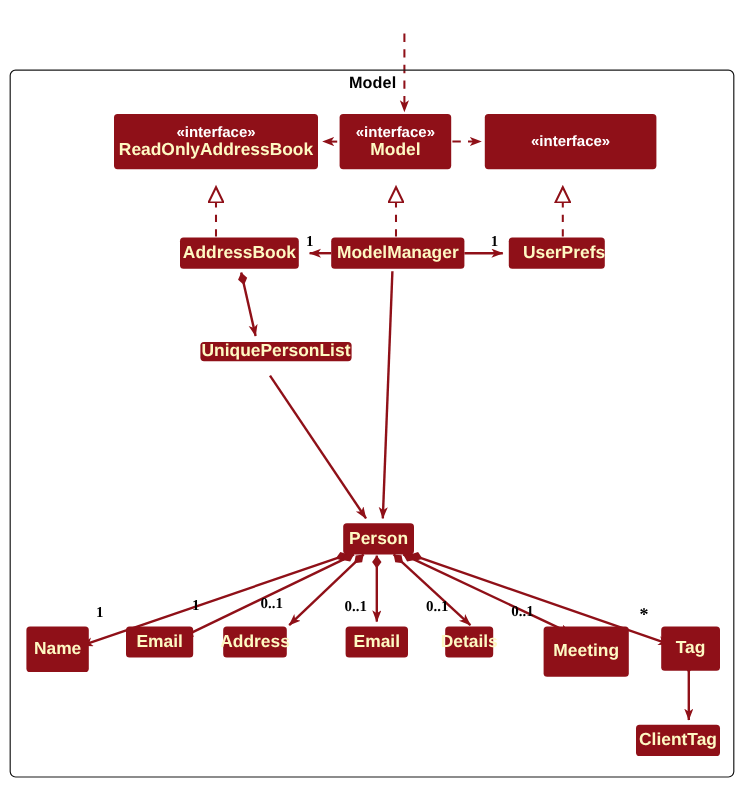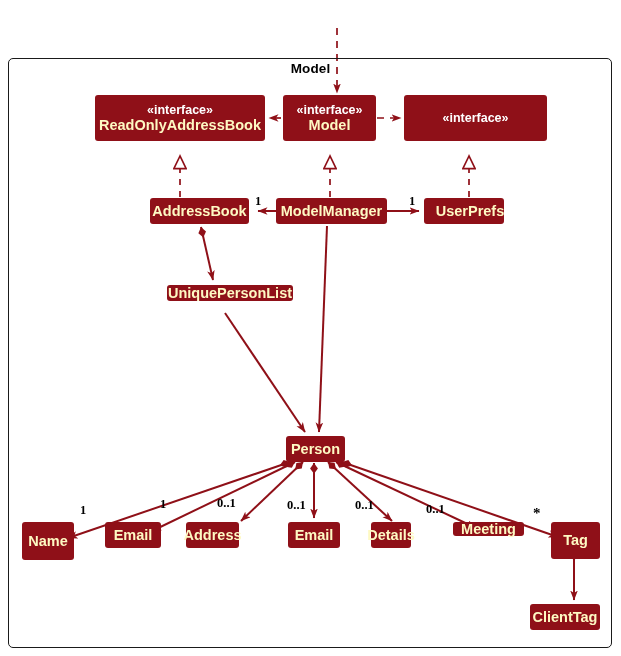--- a/index.html
+++ b/index.html
@@ -226,21 +226,21 @@
   </div>
 
   <div class="uml-box simple" style="left:288px; top:522px; width:52px; height:26px;">
     <span class="cname">Email</span>
   </div>
 
   <div class="uml-box simple" style="left:371px; top:522px; width:40px; height:26px;">
     <span class="cname">Details</span>
   </div>
 
-  <div class="uml-box simple" style="left:453px; top:522px; width:71px; height:14px;">
+  <div class="uml-box simple" style="left:453px; top:522px; width:71px; height:42px;">
     <span class="cname">Meeting</span>
   </div>
 
   <div class="uml-box simple" style="left:551px; top:522px; width:49px; height:37px;">
     <span class="cname">Tag</span>
   </div>
 
   <div class="uml-box simple" style="left:530px; top:604px; width:70px; height:26px;">
     <span class="cname">ClientTag</span>
   </div>

